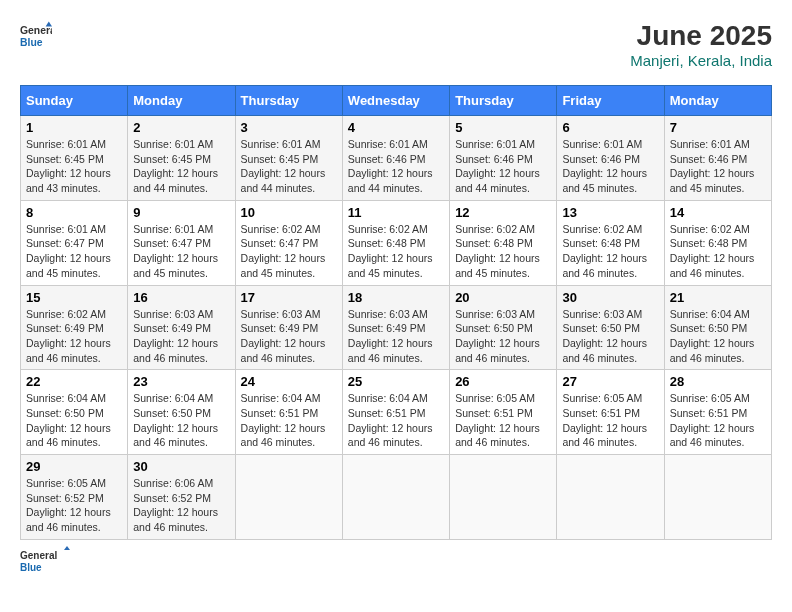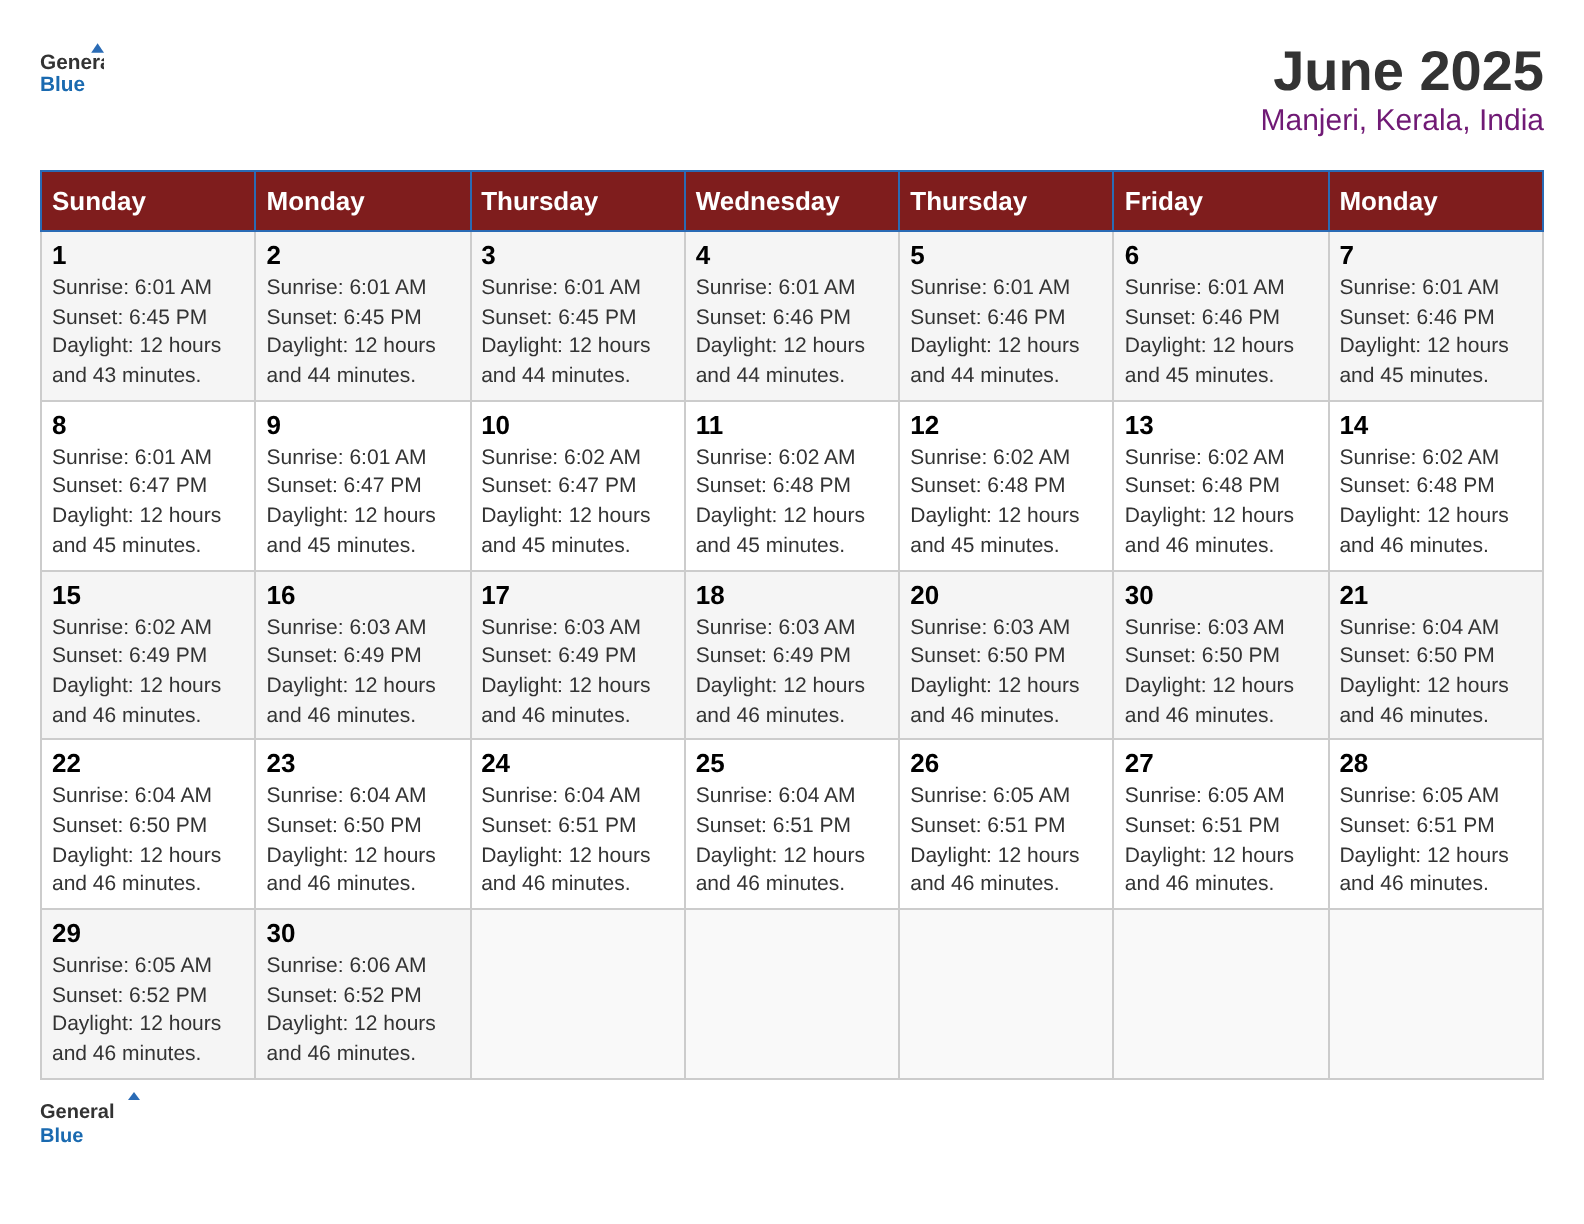--- a/index.html
+++ b/index.html
@@ -29,30 +29,30 @@
       text-align: right;
     }
     .title-block h1 {
       font-size: 28px;
       color: #333;
       font-weight: bold;
       margin-left: 11px;
     }
     .title-block h2 {
       font-size: 15px;
-      color: #701a75;
+      color: #0f766e;
       font-weight: normal;
     }
     table {
       width: 100%;
       border-collapse: collapse;
       font-size: 11px;
     }
     thead tr th {
-      background-color: #7f1d1d;
+      background-color: #3b82f6;
       color: #fff;
       padding: 7px 5px;
       text-align: left;
       font-size: 13px;
       font-weight: bold;
       border: 1px solid #2a6bb5;
     }
     tbody tr td {
       border: 1px solid #ccc;
       padding: 4px 5px;

